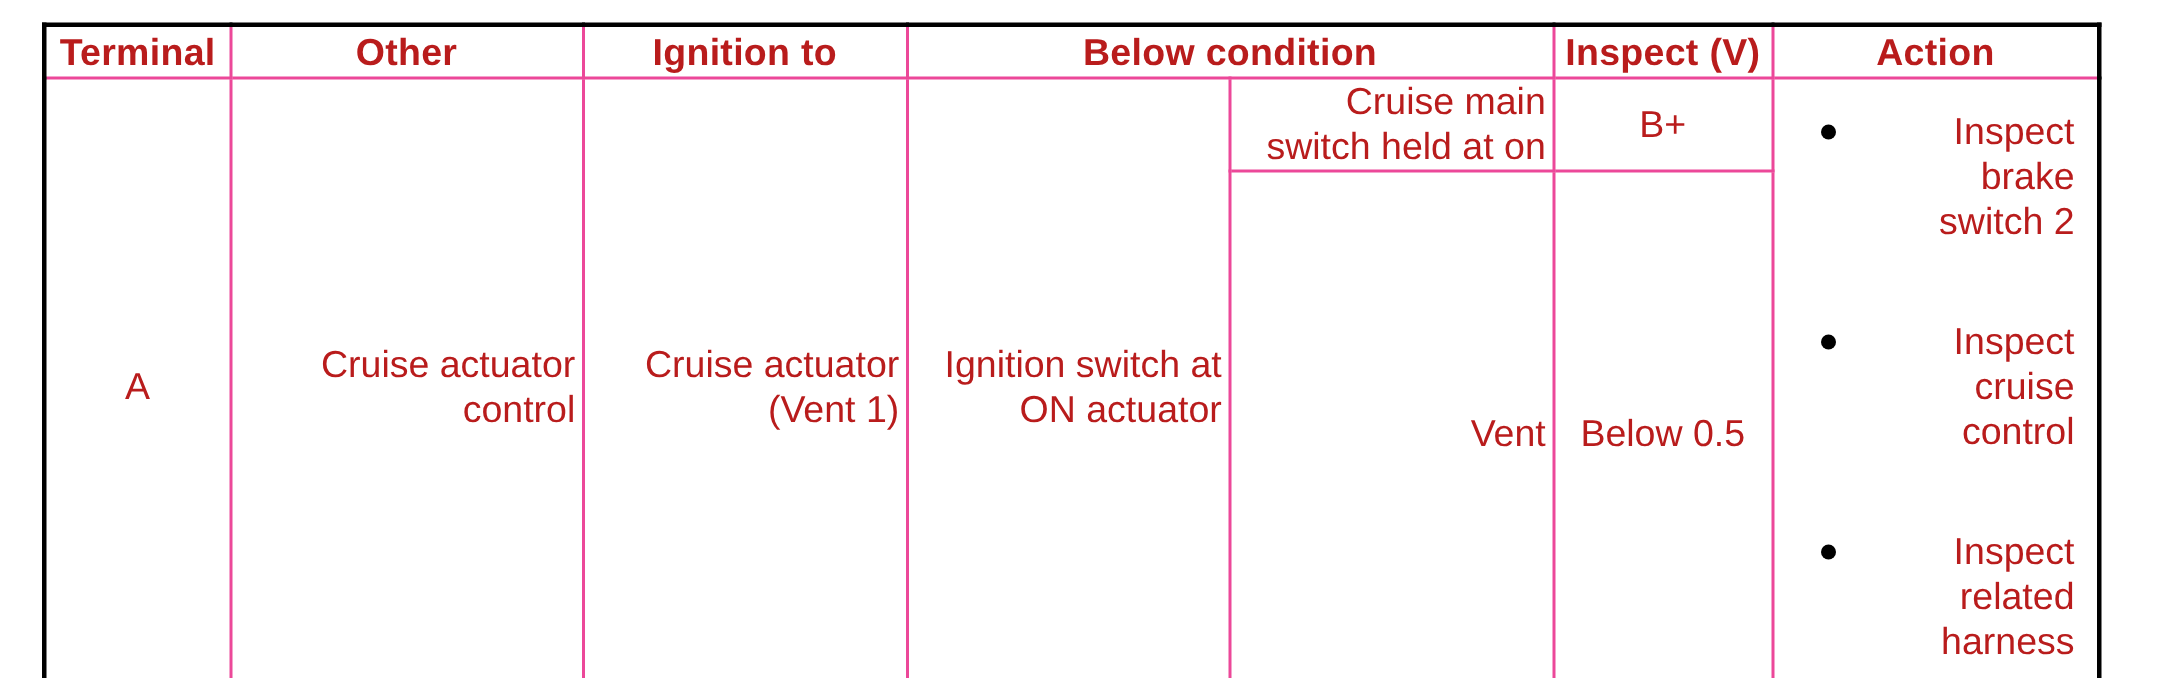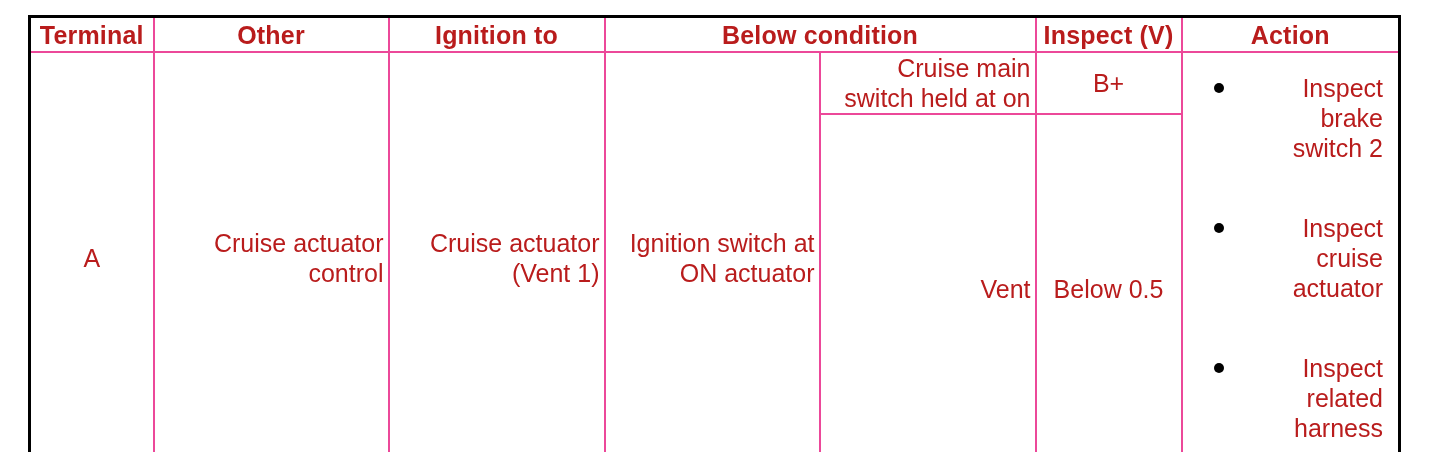--- a/index.html
+++ b/index.html
@@ -125,21 +125,21 @@
         <td rowspan="2" class="action-cell">
           <div class="action-list">
             <div class="action-item">
               <span class="bullet-dot"></span>
               <span class="action-text">Inspect brake
 switch 2</span>
             </div>
             <div class="action-item">
               <span class="bullet-dot"></span>
               <span class="action-text">Inspect cruise
-actuator</span>
+control</span>
             </div>
             <div class="action-item">
               <span class="bullet-dot"></span>
               <span class="action-text">Inspect related
 harness</span>
             </div>
           </div>
         </td>
       </tr>
       <tr>

